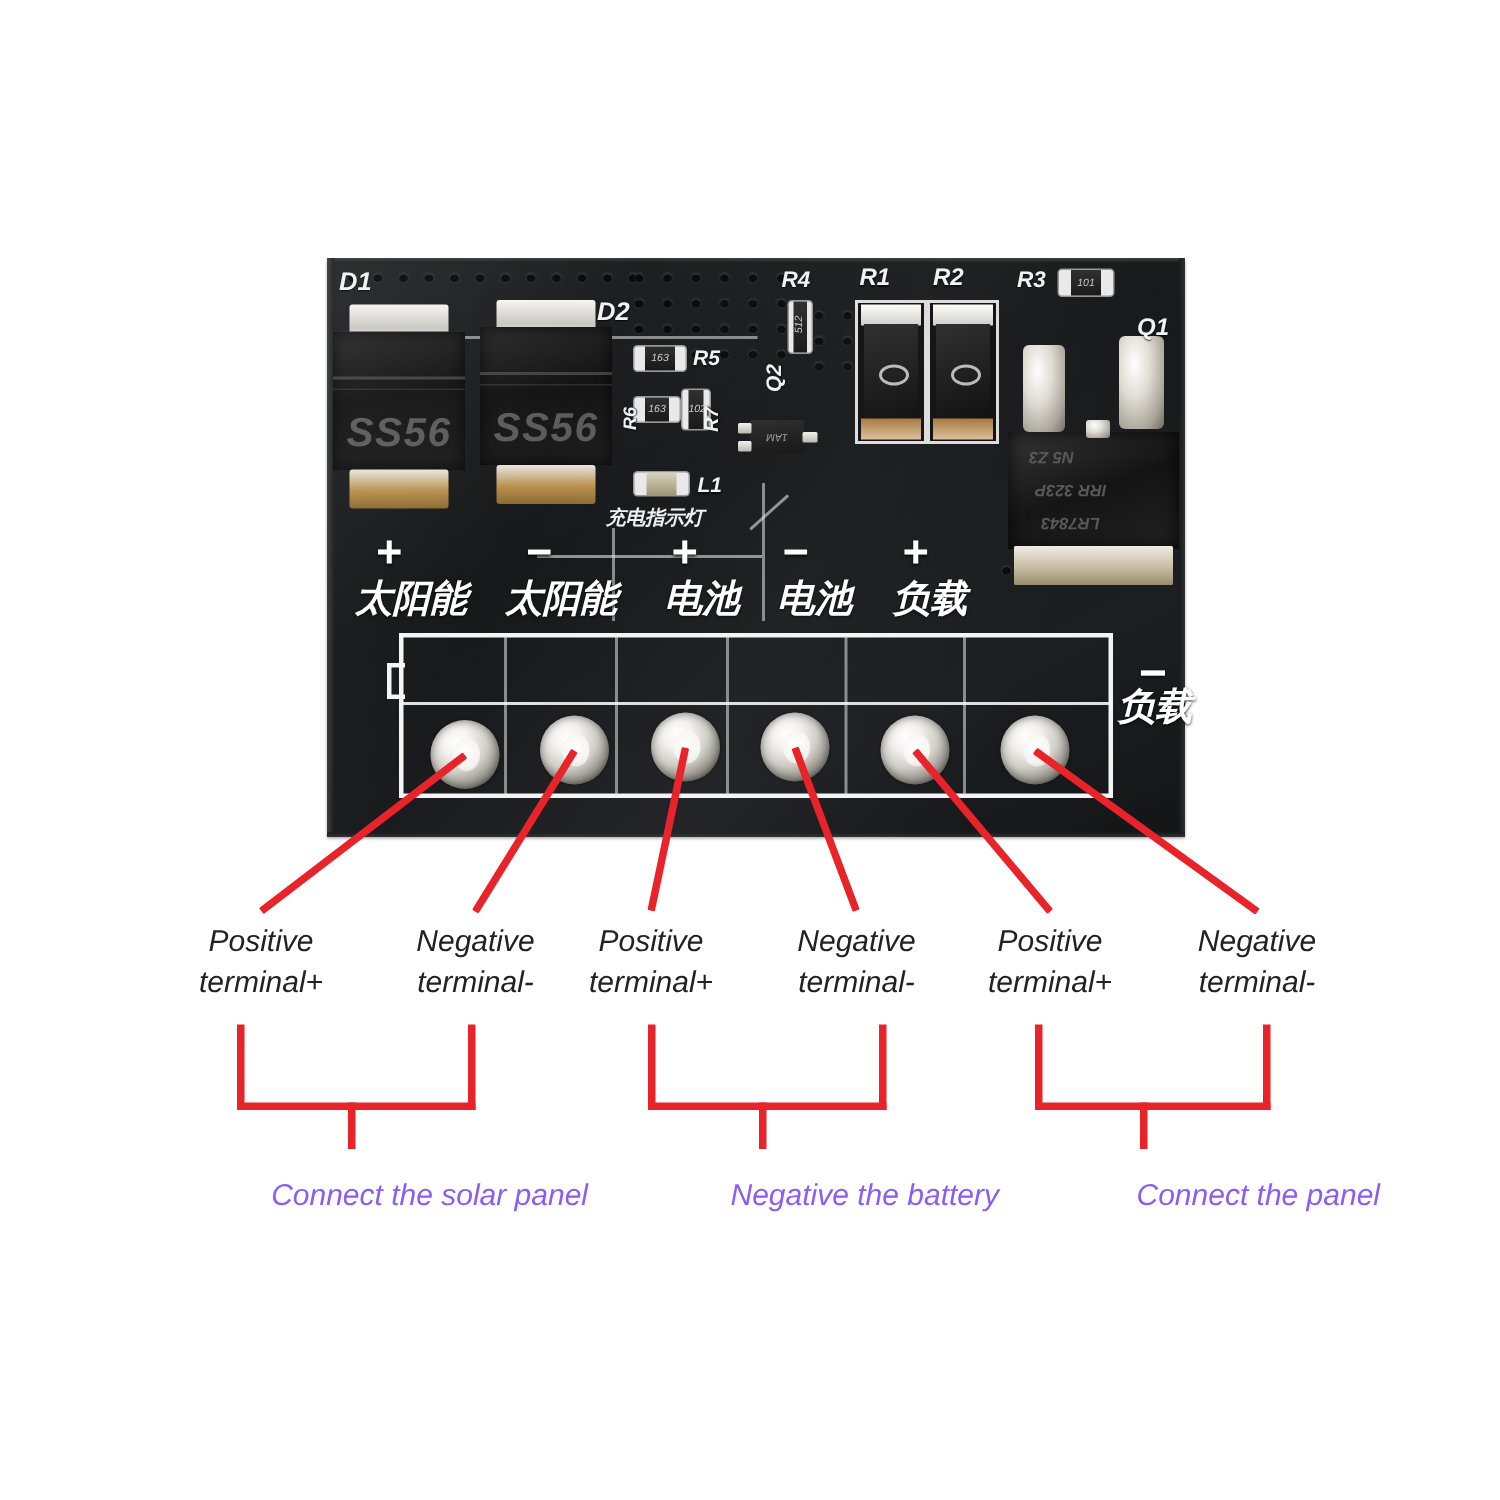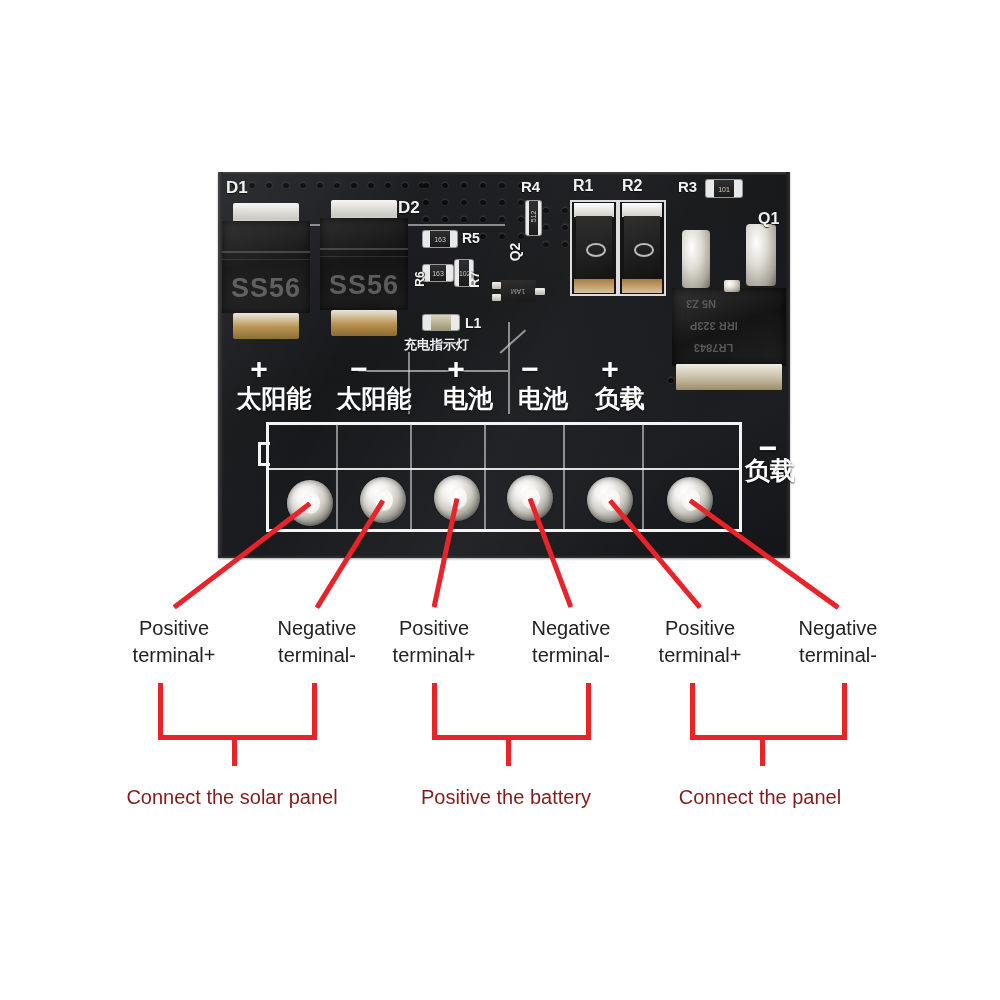--- a/index.html
+++ b/index.html
@@ -14,20 +14,21 @@
     font-family: "Liberation Sans", sans-serif;
     overflow: hidden;
   }
 
   #stage {
     position: absolute;
     left: 0; top: 0;
     width: 1000px;
     height: 716px;
     background: #ffffff;
+    font-style: italic;
   }
 
   
   .pcb {
     position: absolute;
     left: 218px;
     top: 172px;
     width: 572px;
     height: 386px;
     background: #1b1c1e;
@@ -308,25 +309,25 @@
     width: 5px;
     background: #e8232a;
   }
   .brk-h {
     position: absolute;
     height: 5px;
     background: #e8232a;
   }
   .caption {
     position: absolute;
-    color: #7f1d1d;
+    color: #8b5cf6;
     font-family: "Liberation Sans", sans-serif;
     font-size: 20px;
     white-space: nowrap;
-    text-align: center;
+    text-align: right;
   }
 </style>
 </head>
 <body>
 
 <div id="stage">
 
   <div class="pcb">
     <div class="pcb-edge-top"></div>
     <div class="pcb-edge-left"></div>
@@ -593,17 +594,17 @@
       <div class="brk-v" style="left: 586px; top: 683px; height: 57px;"></div>
       <div class="brk-h" style="left: 432px; top: 735px; width: 159px;"></div>
       <div class="brk-v" style="left: 506px; top: 735px; height: 31px;"></div>
       <div class="brk-v" style="left: 690px; top: 683px; height: 57px;"></div>
       <div class="brk-v" style="left: 842px; top: 683px; height: 57px;"></div>
       <div class="brk-h" style="left: 690px; top: 735px; width: 157px;"></div>
       <div class="brk-v" style="left: 760px; top: 735px; height: 31px;"></div>
     </div>
   <div id="captions">
       <div class="caption" style="left: 72px; top: 786px; width: 320px;">Connect the solar panel</div>
-      <div class="caption" style="left: 346px; top: 786px; width: 320px;">Positive the battery</div>
+      <div class="caption" style="left: 346px; top: 786px; width: 320px;">Negative the battery</div>
       <div class="caption" style="left: 600px; top: 786px; width: 320px;">Connect the panel</div>
     </div>
 
 </div>
 
 </body></html>

